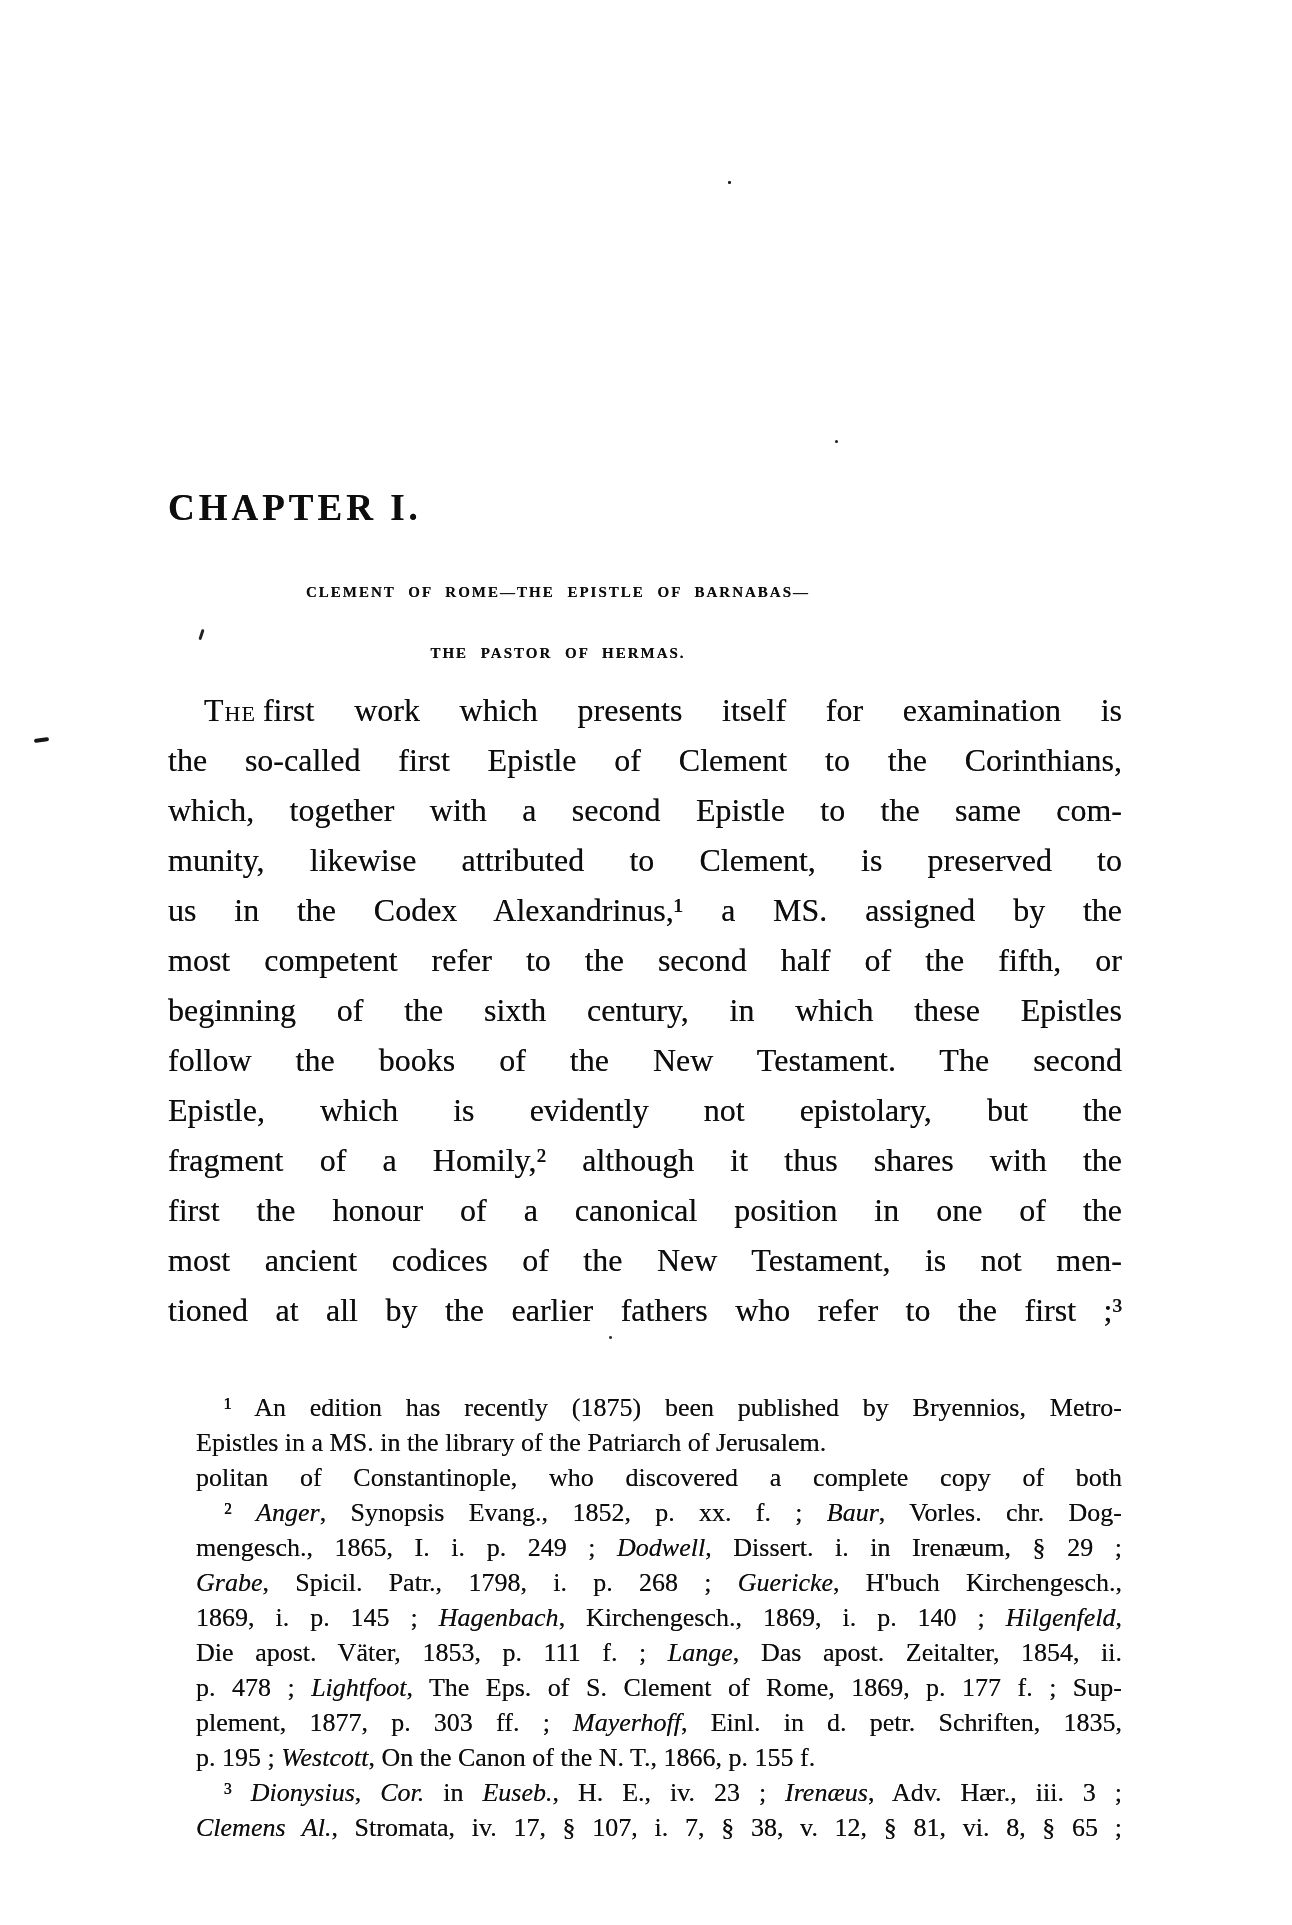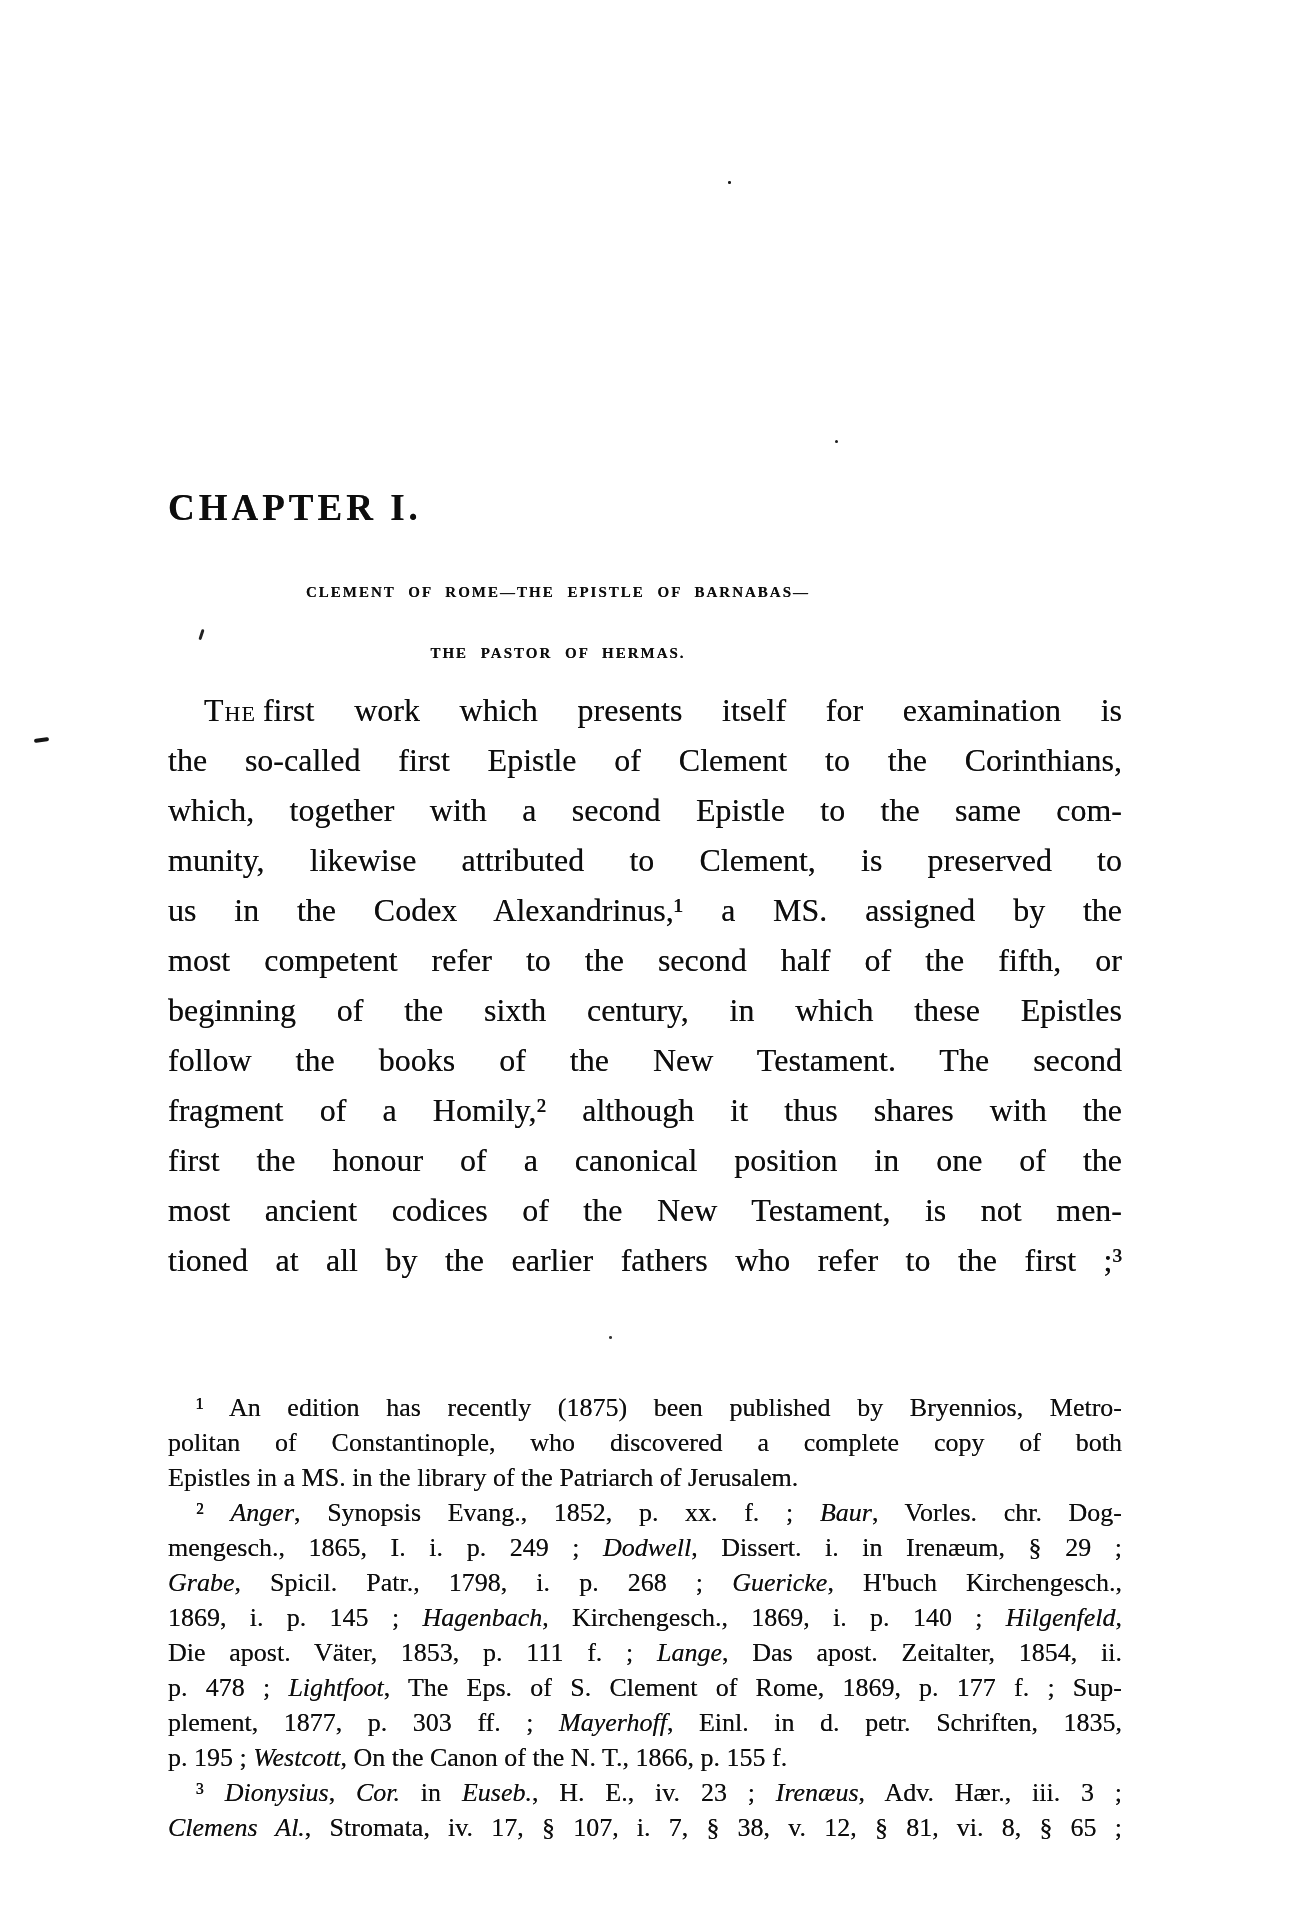--- a/index.html
+++ b/index.html
@@ -41,20 +41,21 @@
   .lead{ font-variant:small-caps; letter-spacing:1px; margin-right:0.22em; }
 
   .footnote-block{
     position:absolute; left:168px; top:1390px; width:954px;
   }
   .fline{
     height:35px; line-height:35px;
     font-size:26px;
     text-align:justify; text-align-last:justify;
     white-space:nowrap;
+    margin-left:28px;
   }
   .fline.indent{ text-indent:28px; }
   .fline.short{ text-align:left; text-align-last:left; }
   .it{ font-style:italic; }
 
   
   .artifact{ position:absolute; background:#1c1c1c; }
   .apostrophe-mark{
     left:200px; top:629px; width:2.5px; height:11px;
     border-radius:2px; transform:rotate(18deg); background:#222;
@@ -77,30 +78,31 @@
 
 <div class="body-block">
   <div class="bline indent ink"><span class="lead">The</span><span>first work which presents itself for examination is</span></div>
   <div class="bline ink">the so-called first Epistle of Clement to the Corinthians,</div>
   <div class="bline ink">which, together with a second Epistle to the same com-</div>
   <div class="bline ink">munity, likewise attributed to Clement, is preserved to</div>
   <div class="bline ink">us in the Codex Alexandrinus,¹ a MS. assigned by the</div>
   <div class="bline ink">most competent refer to the second half of the fifth, or</div>
   <div class="bline ink">beginning of the sixth century, in which these Epistles</div>
   <div class="bline ink">follow the books of the New Testament. The second</div>
+  <div class="bline ink">Epistle, which is evidently not epistolary, but the</div>
   <div class="bline ink">fragment of a Homily,² although it thus shares with the</div>
   <div class="bline ink">first the honour of a canonical position in one of the</div>
   <div class="bline ink">most ancient codices of the New Testament, is not men-</div>
   <div class="bline ink">tioned at all by the earlier fathers who refer to the first ;³</div>
 </div>
 
 <div class="footnote-block">
   <div class="fline indent ink"><span>¹ An edition has recently (1875) been published by Bryennios, Metro-</span></div>
+  <div class="fline short ink"><span>Epistles in a MS. in the library of the Patriarch of Jerusalem.</span></div>
   <div class="fline ink"><span>politan of Constantinople, who discovered a complete copy of both</span></div>
-  <div class="fline short ink"><span>Epistles in a MS. in the library of the Patriarch of Jerusalem.</span></div>
   <div class="fline indent ink"><span>² </span><span class="it">Anger</span><span>, Synopsis Evang., 1852, p. xx. f. ; </span><span class="it">Baur</span><span>, Vorles. chr. Dog-</span></div>
   <div class="fline ink"><span>mengesch., 1865, I. i. p. 249 ; </span><span class="it">Dodwell</span><span>, Dissert. i. in Irenæum, § 29 ;</span></div>
   <div class="fline ink"><span class="it">Grabe</span><span>, Spicil. Patr., 1798, i. p. 268 ; </span><span class="it">Guericke</span><span>, H'buch Kirchengesch.,</span></div>
   <div class="fline ink"><span>1869, i. p. 145 ; </span><span class="it">Hagenbach</span><span>, Kirchengesch., 1869, i. p. 140 ; </span><span class="it">Hilgenfeld</span><span>,</span></div>
   <div class="fline ink"><span>Die apost. Väter, 1853, p. 111 f. ; </span><span class="it">Lange</span><span>, Das apost. Zeitalter, 1854, ii.</span></div>
   <div class="fline ink"><span>p. 478 ; </span><span class="it">Lightfoot</span><span>, The Eps. of S. Clement of Rome, 1869, p. 177 f. ; Sup-</span></div>
   <div class="fline ink"><span>plement, 1877, p. 303 ff. ; </span><span class="it">Mayerhoff</span><span>, Einl. in d. petr. Schriften, 1835,</span></div>
   <div class="fline short ink"><span>p. 195 ; </span><span class="it">Westcott</span><span>, On the Canon of the N. T., 1866, p. 155 f.</span></div>
   <div class="fline indent ink"><span>³ </span><span class="it">Dionysius</span><span>, </span><span class="it">Cor.</span><span> in </span><span class="it">Euseb.</span><span>, H. E., iv. 23 ; </span><span class="it">Irenæus</span><span>, Adv. Hær., iii. 3 ;</span></div>
   <div class="fline ink"><span class="it">Clemens Al.</span><span>, Stromata, iv. 17, § 107, i. 7, § 38, v. 12, § 81, vi. 8, § 65 ;</span></div>

